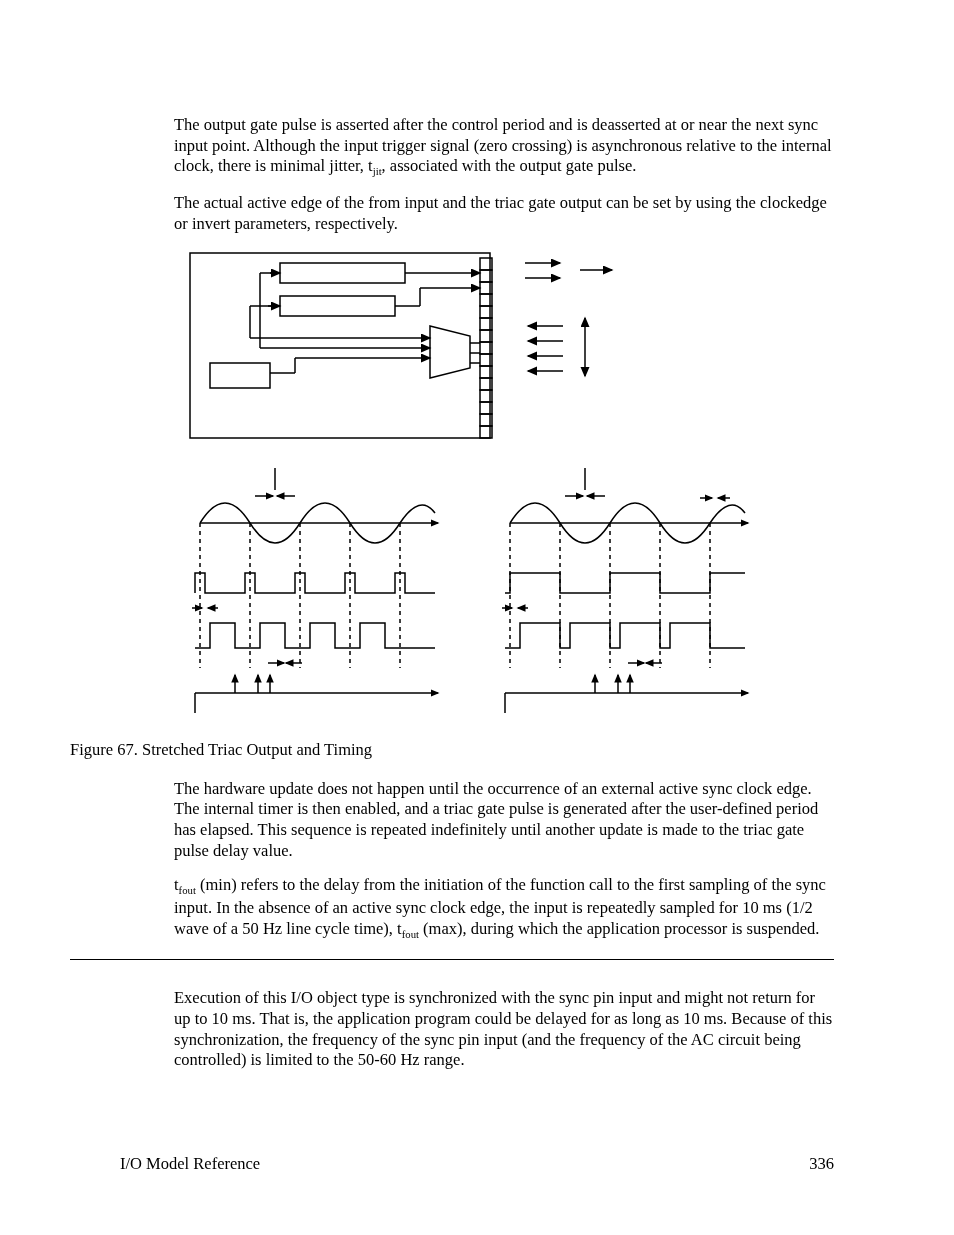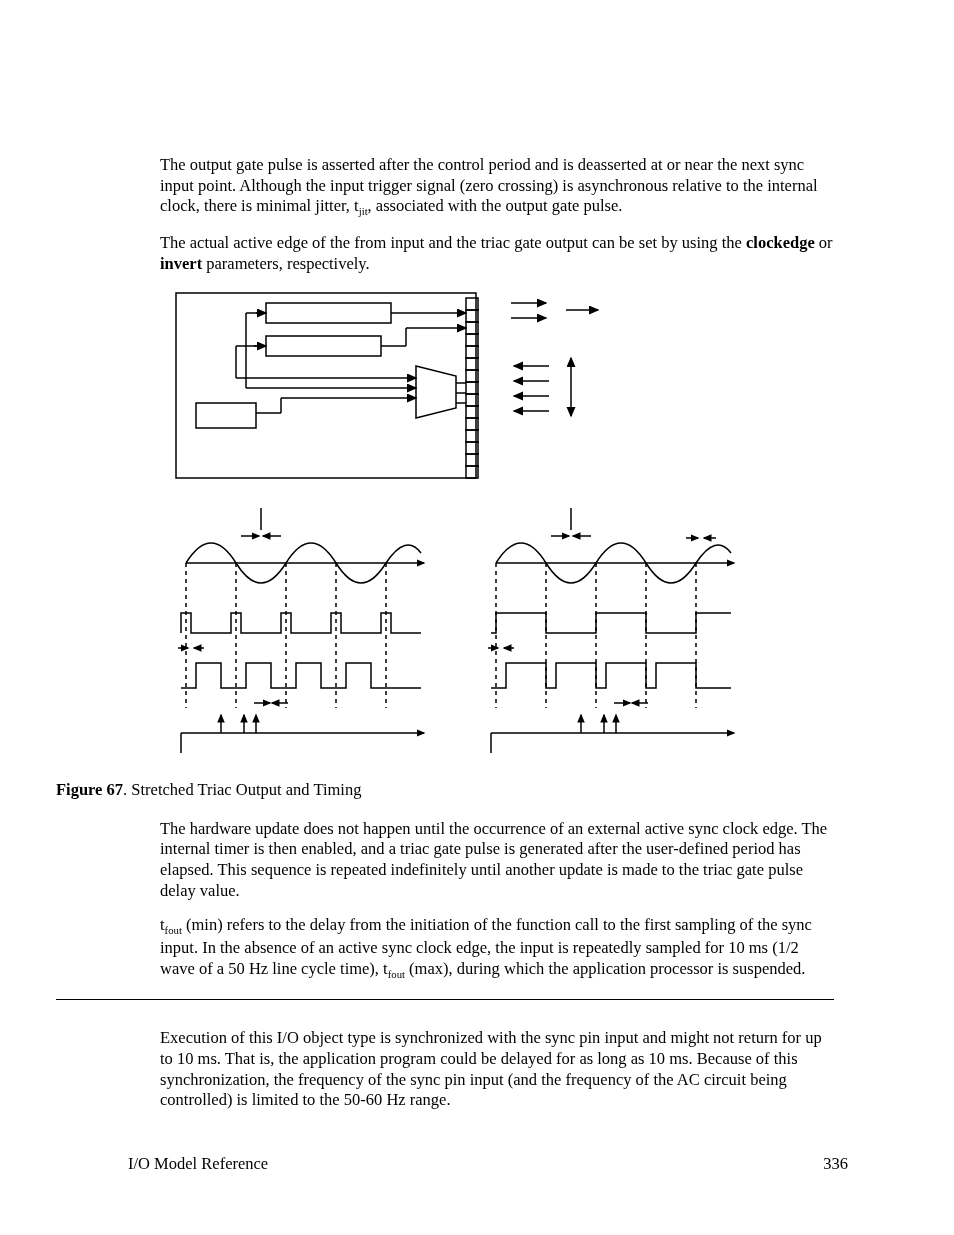--- a/index.html
+++ b/index.html
@@ -7,54 +7,52 @@
     background: #fff;
     font-family: "Century Schoolbook", "New Century Schoolbook", Georgia, serif;
     color: #000;
     width: 954px;
     height: 1235px;
     position: relative;
     font-size: 16.5px;
     line-height: 1.25;
   }
   .page {
-    padding: 115px 120px 0 56px;
+    padding: 115px 120px 0 70px;
     box-sizing: border-box;
-    margin-top: 40px;
   }
   .body-text {
     margin-left: 104px;
     margin-right: 0;
   }
   p {
     margin: 0 0 14px 0;
     text-align: left;
   }
-  .bold { font-weight: bold; }
+  .bold { font-weight: normal; }
   .sub { font-size: 0.65em; vertical-align: sub; }
   .figs {
     margin: 10px 0 10px 110px;
   }
   .fig-caption {
     text-align: left;
     margin: 22px 0 18px 0;
   }
   .rule {
     border-top: 1.5px solid #000;
     margin: 18px 0 28px 0;
   }
   .footer {
     position: absolute;
     left: 120px;
-    right: 106px;
+    right: 120px;
     bottom: 60px;
     display: flex;
     justify-content: space-between;
     font-size: 16.5px;
-    margin-left: 8px;
   }
   svg { display: block; }
 </style>
 </head>
 <body>
 
 <div class="page">
   <div class="body-text">
     <p>
       <span>The output gate pulse is asserted after the control period and is deasserted at or near the next sync input point.  Although the input trigger signal (zero crossing) is asynchronous relative to the internal clock, there is minimal jitter, t</span><span class="sub">jit</span><span>, associated with the output gate pulse.</span>

